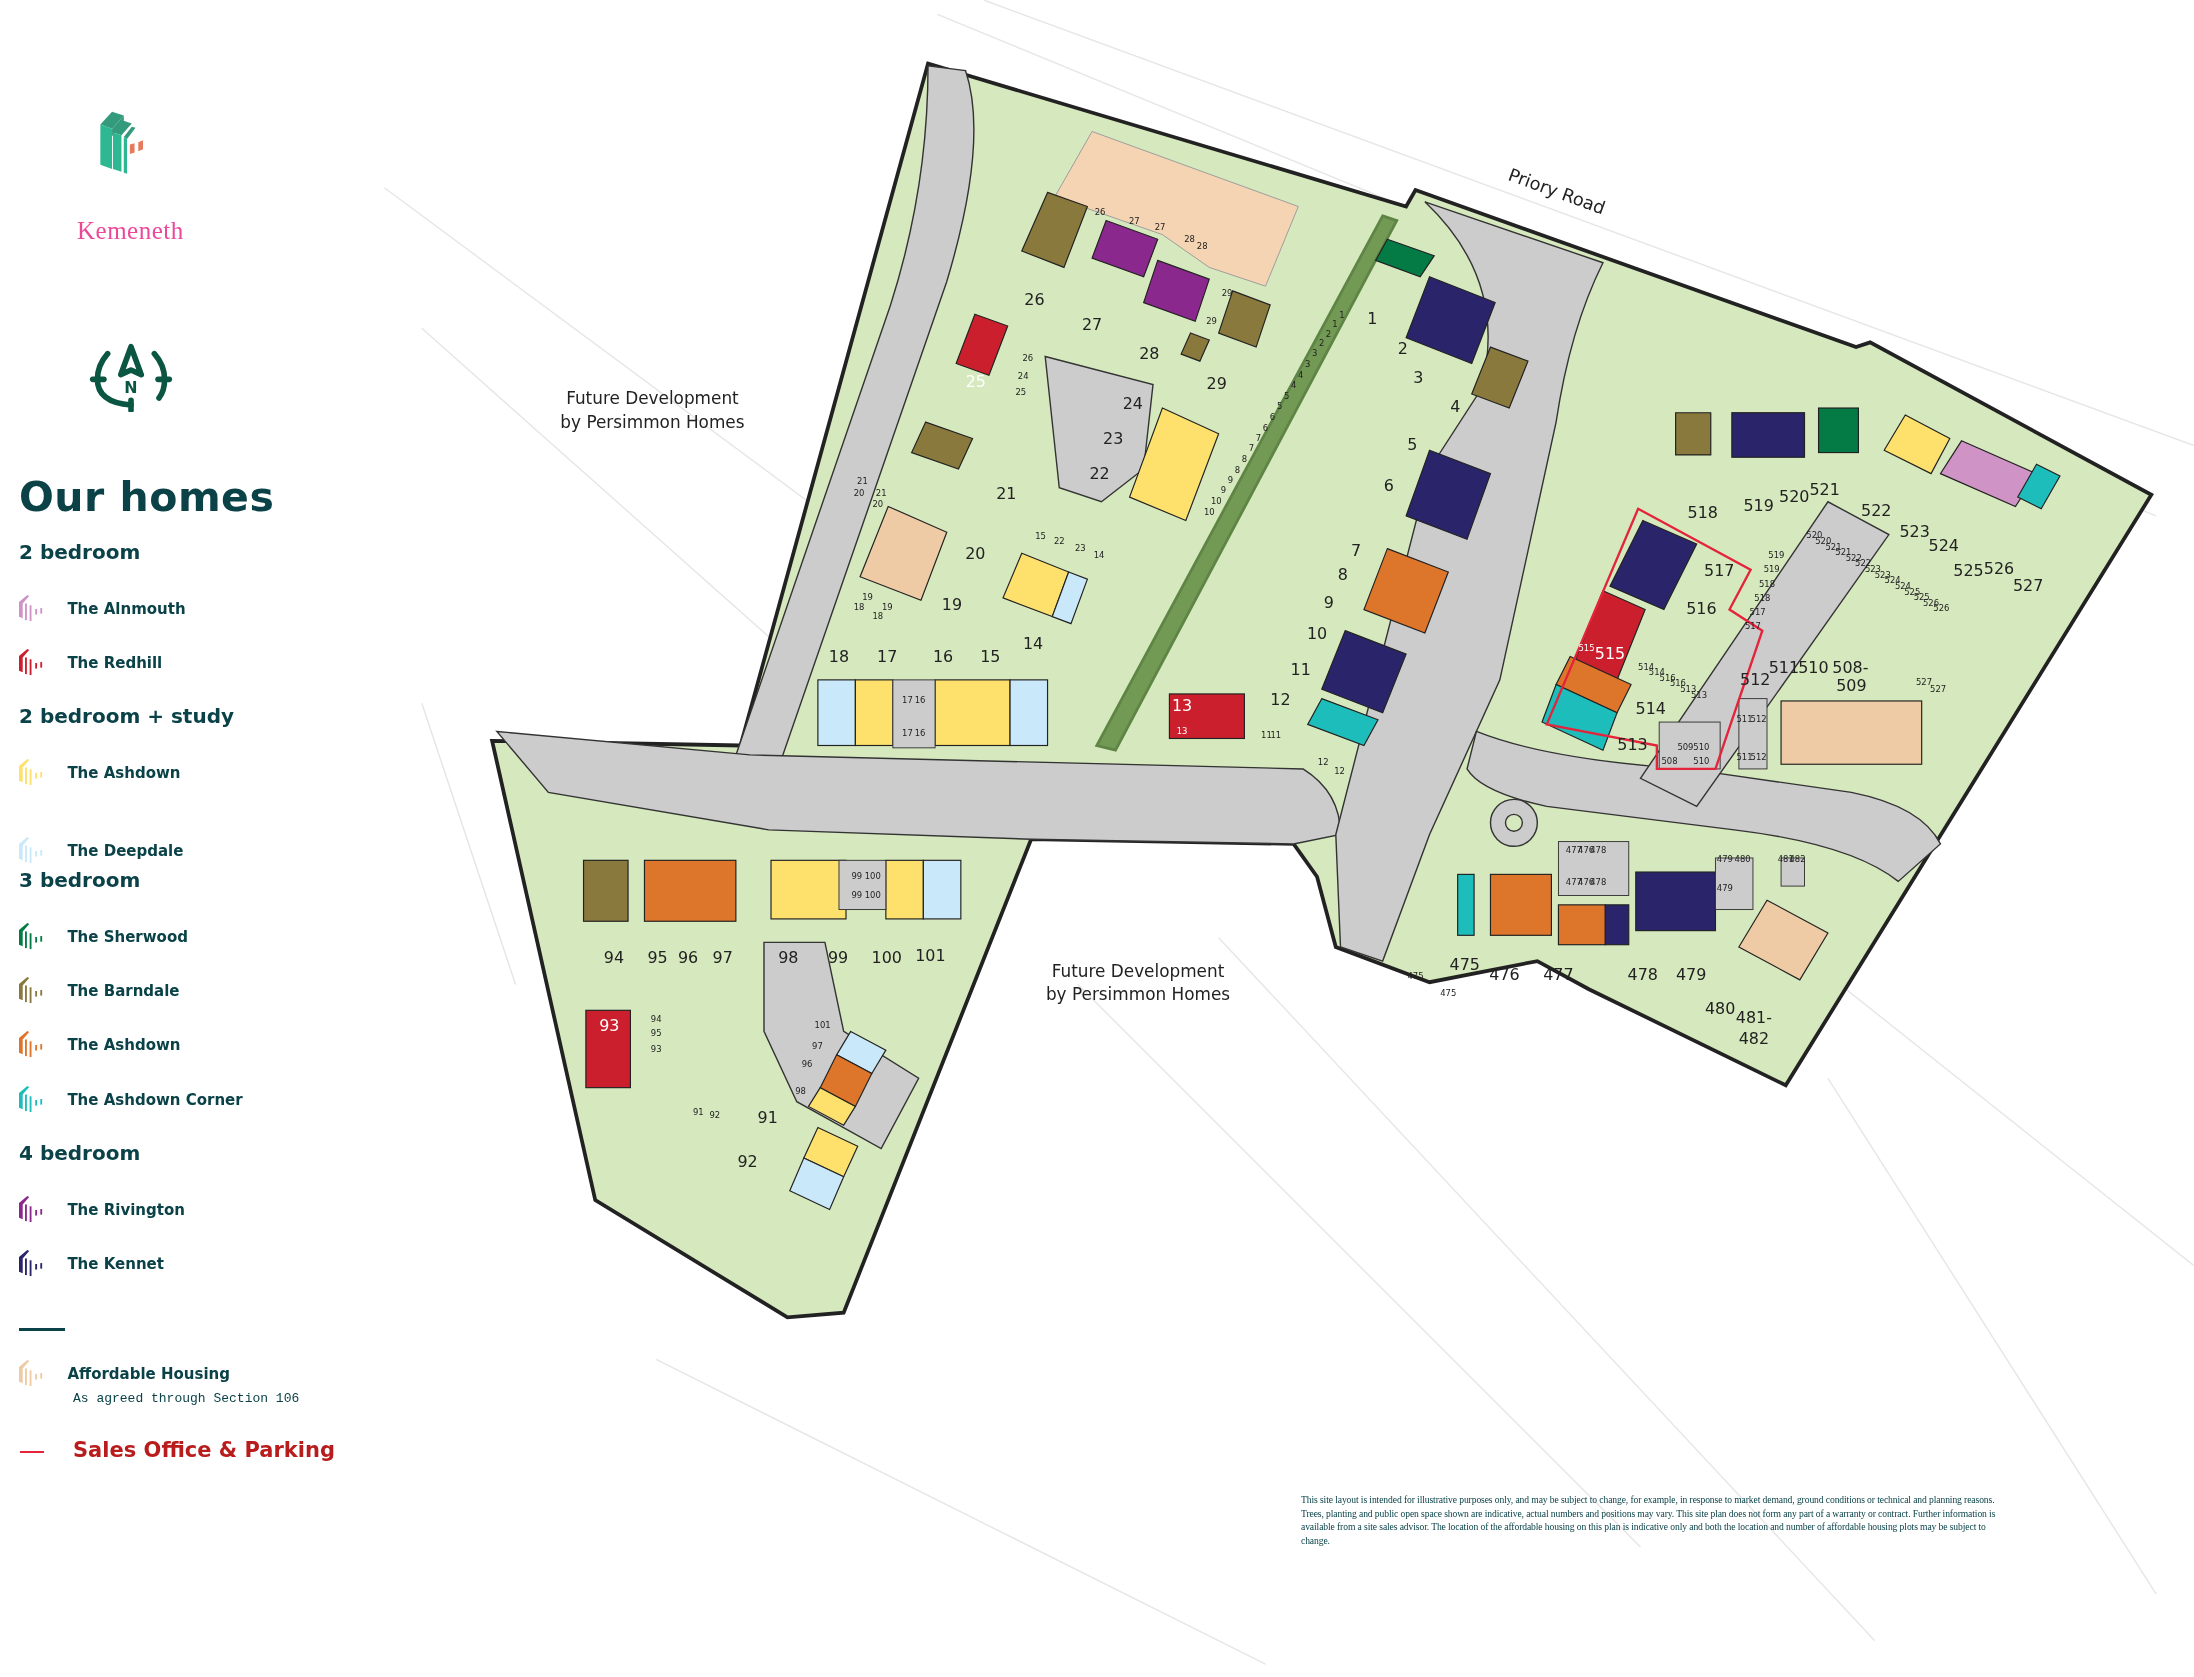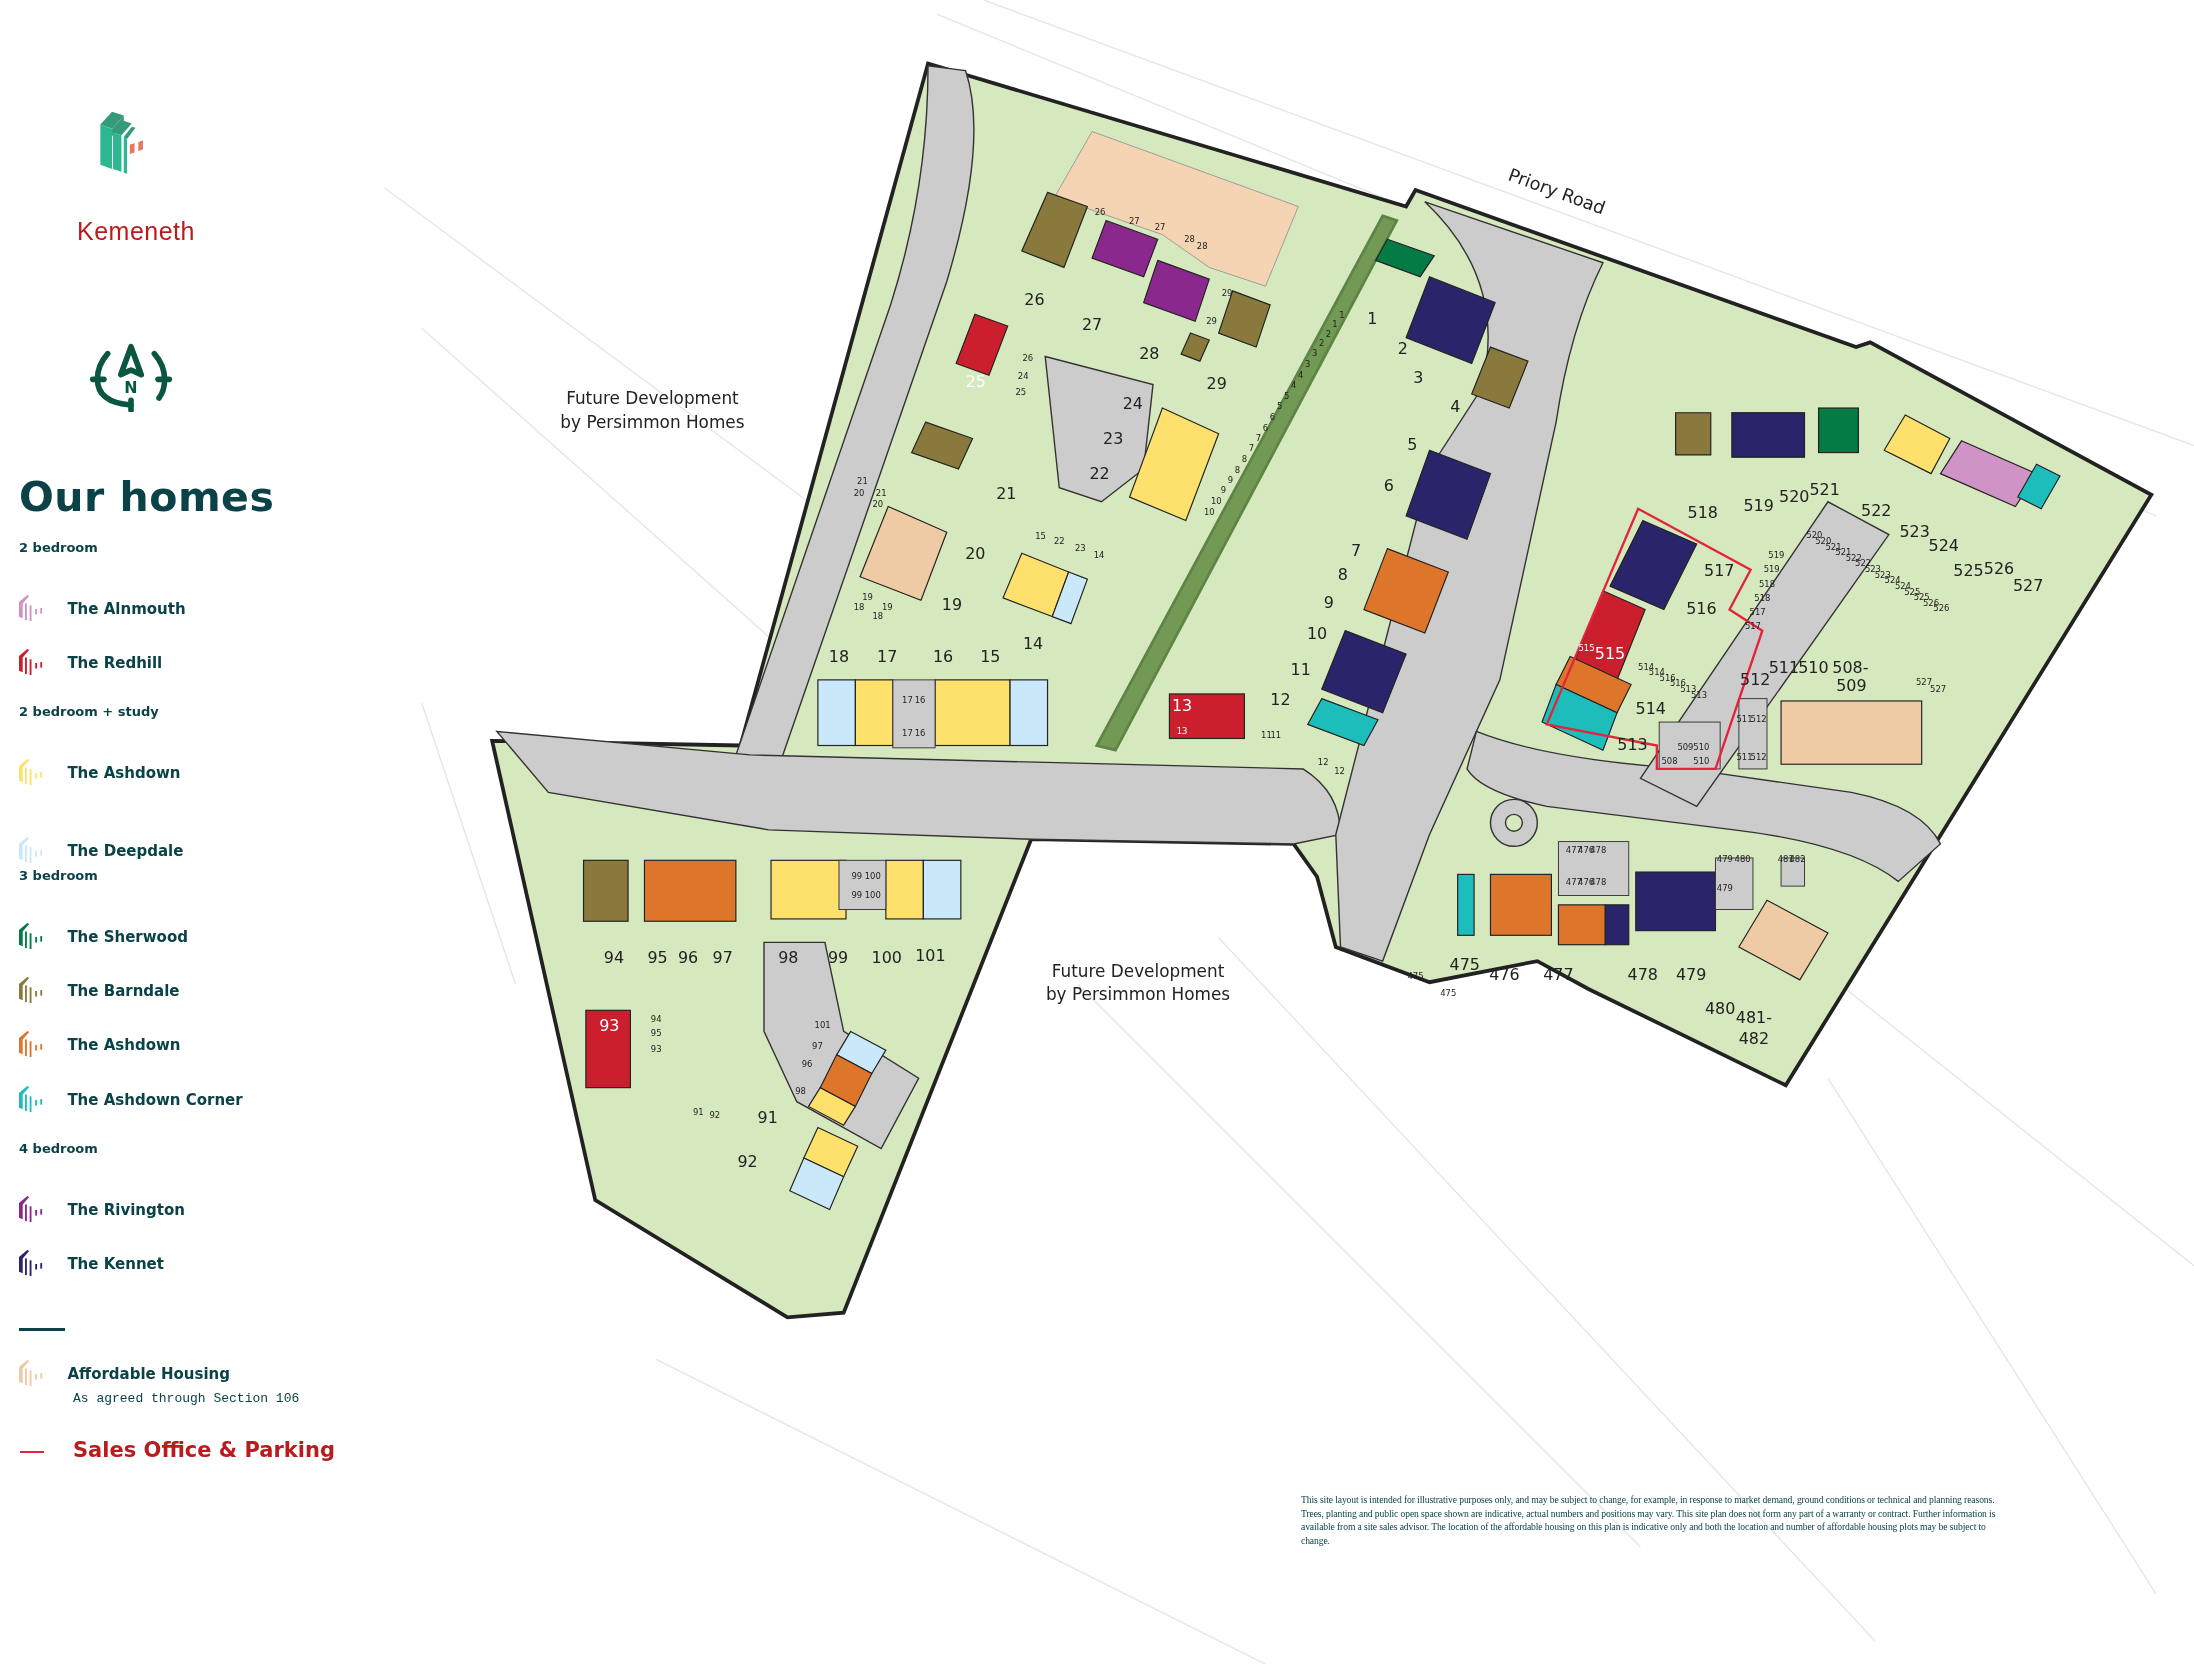--- a/index.html
+++ b/index.html
@@ -1,22 +1,22 @@
 <!DOCTYPE html>
 <html style="font-size:7.5px"><head>
 <meta charset="utf-8">
 <style>
   html,body{margin:0;padding:0;background:#ffffff;}
   body{width:2194px;height:1678px;position:relative;overflow:hidden;font-family:"Liberation Sans",sans-serif;}
   .sidebar{position:absolute;left:0;top:0;width:384px;height:1678px;background:#ffffff;}
   .logo{position:absolute;left:98px;top:108px;width:75px;height:75px;}
-  .brand{position:absolute;left:77px;top:217px;font-size:25px;color:#b91c1c;letter-spacing:0.5px;font-family:Liberation Sans, sans-serif;}
+  .brand{position:absolute;left:77px;top:217px;font-size:25px;color:#ec4899;letter-spacing:0.5px;font-family:Liberation Serif, serif;}
   .compass{position:absolute;left:89px;top:328px;width:84px;height:84px;}
   .legend-title{position:absolute;left:19px;top:473px;font-size:41px;font-weight:bold;color:#0a4248;font-family:"DejaVu Sans",sans-serif;letter-spacing:0.5px;text-align:center;}
-  .cat{position:absolute;left:19px;font-size:13px;font-weight:bold;color:#0a4248;font-family:"DejaVu Sans",sans-serif;text-align:center;}
+  .cat{position:absolute;left:19px;font-size:20px;font-weight:bold;color:#0a4248;font-family:"DejaVu Sans",sans-serif;text-align:center;}
   .item{position:absolute;left:19px;height:33px;display:flex;align-items:center;}
   .item svg{width:25px;height:28px;margin-right:23.4px;}
   .item .lbl{font-size:15px;font-weight:bold;color:#0a4248;font-family:"DejaVu Sans",sans-serif;}
   .divider{position:absolute;left:19px;top:1328px;width:46px;height:2.8px;background:#0a4248;}
   .sub{position:absolute;left:73px;top:1391px;font-size:13px;color:#0a4248;font-family:Liberation Mono, monospace;}
   .sales-line{position:absolute;left:19.7px;top:1451px;width:24.4px;height:1.9px;background:#e3243b;}
   .sales-lbl{position:absolute;left:73px;top:1438px;font-size:21px;font-weight:bold;color:#b91c1c;font-family:"DejaVu Sans",sans-serif;}
   .map{position:absolute;left:0;top:0;width:2194px;height:1678px;}
   .disclaimer{position:absolute;left:1301px;top:1493px;width:713px;font-size:9.6px;line-height:13.6px;color:#0a4248;font-family:Liberation Serif, serif;letter-spacing:-0.1px;}
   .plot-num{font-family:"DejaVu Sans",sans-serif;fill:#222;}

